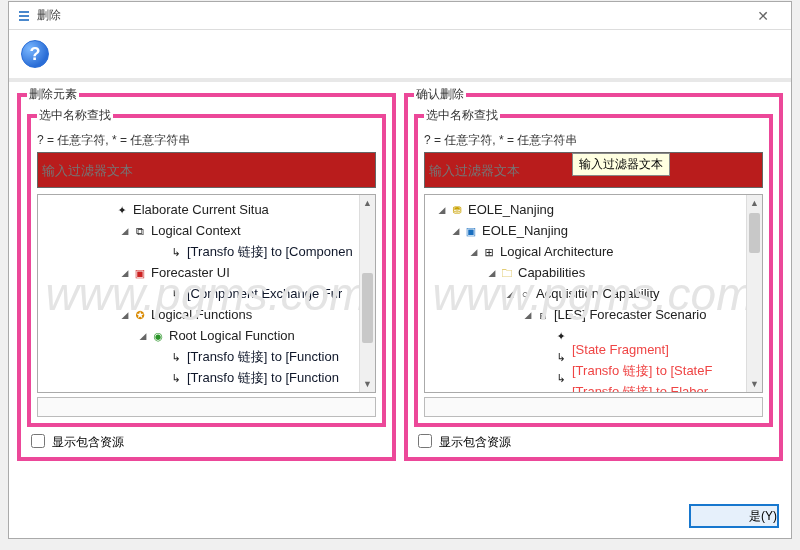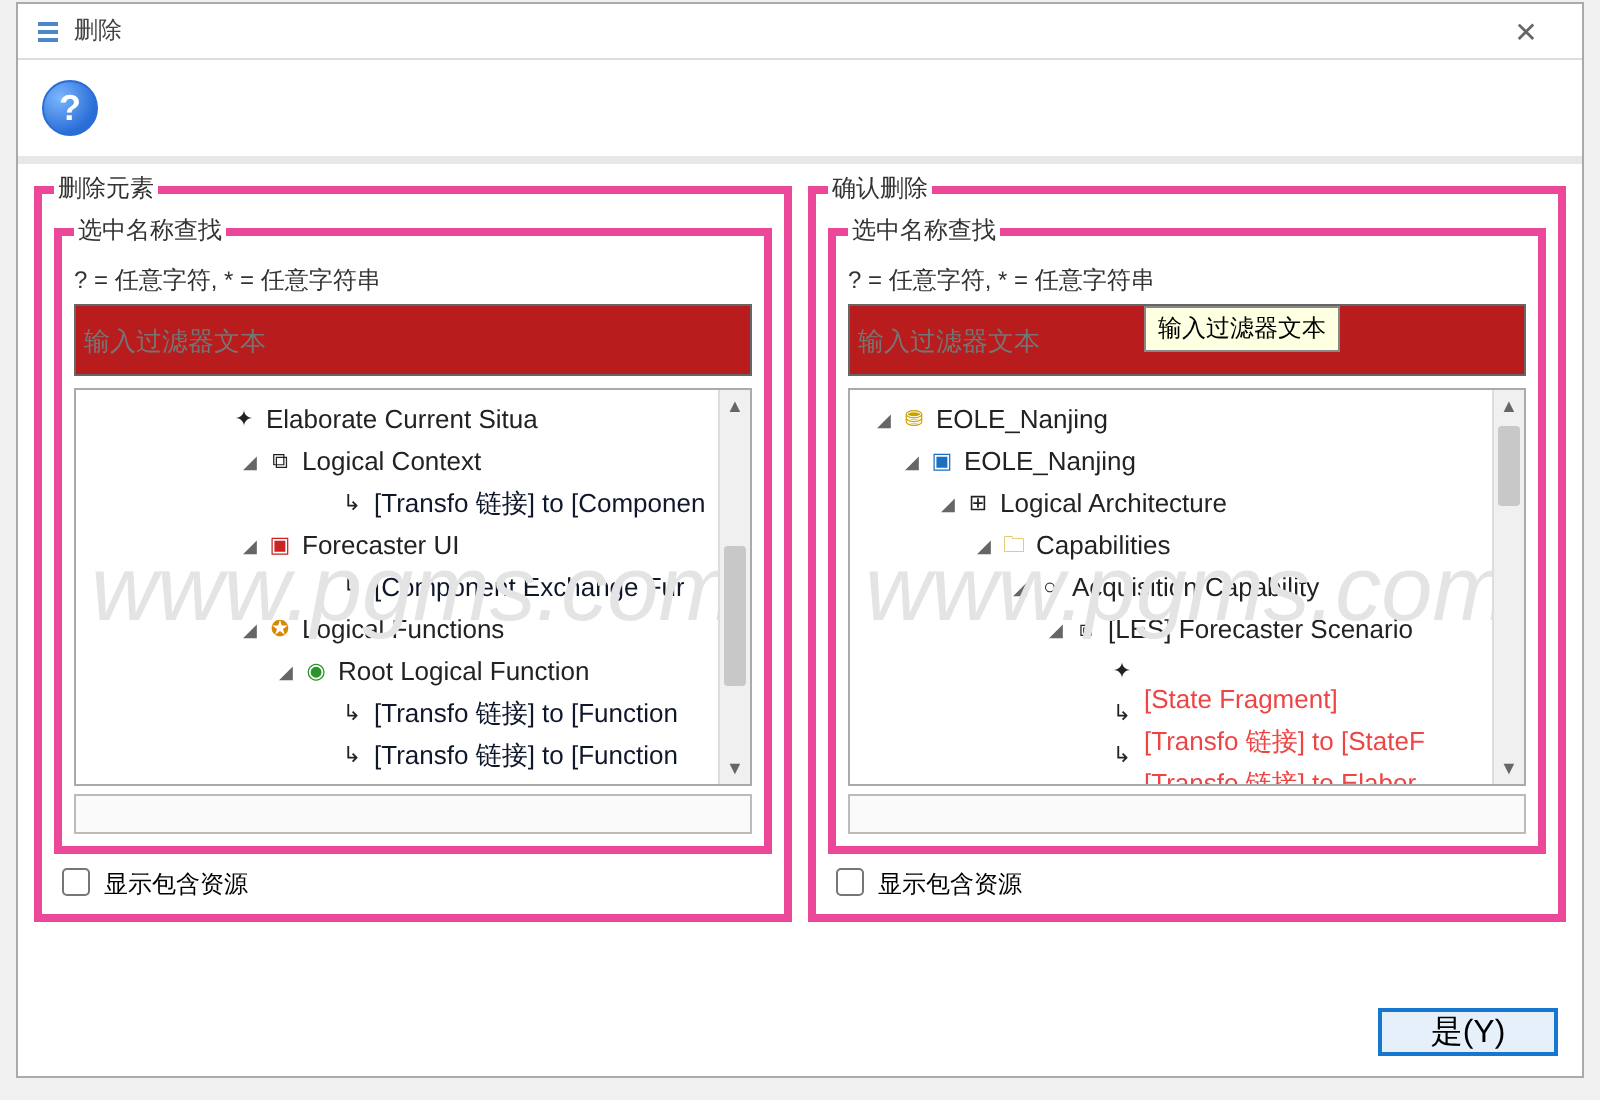--- a/index.html
+++ b/index.html
@@ -29,21 +29,21 @@
   .blue { color: #ef4444; margin-top: 28px; }
   .watermark { position: absolute; inset: 0; display: flex; align-items: center; justify-content: center; font-size: 46px; font-style: italic; color: #e4e4e4; pointer-events: none; }
   .scroll { position: absolute; right: 0; top: 0; bottom: 0; width: 16px; background: #f0f0f0; border-left: 1px solid #ddd; }
   .scroll .up, .scroll .down { height: 16px; display: flex; align-items: center; justify-content: center; font-size: 9px; color: #666; }
   .scroll .down { position: absolute; bottom: 0; width: 100%; }
   .scroll .thumb { position: absolute; left: 2px; right: 2px; background: #c8c8c8; border-radius: 2px; }
   .status { height: 20px; border: 1px solid #bbb; margin-top: 4px; background: #fafafa; }
   .chk { display: flex; align-items: flex-end; margin-top: 4px; font-size: 12px; gap: 4px; }
   .chk input { width: 14px; height: 14px; }
   .buttons { display: flex; justify-content: flex-end; gap: 10px; padding: 8px 12px 10px; }
-  .btn { min-width: 90px; height: 24px; border: 1px solid #888; background: #e9e9e9; font-size: 16px; display: flex; align-items: center; justify-content: center; cursor: pointer; }
+  .btn { min-width: 90px; height: 24px; border: 1px solid #888; background: #e9e9e9; font-size: 12px; display: flex; align-items: center; justify-content: flex-end; cursor: pointer; }
   .btn.primary { border: 2px solid #1777ce; background: #e6f0fb; }
   .tooltip { position: absolute; background: #ffffe1; border: 1px solid #888; font-size: 12px; padding: 2px 6px; white-space: nowrap; }
   .d1{padding-left:60px}.d2{padding-left:78px}.d3{padding-left:96px}.d4{padding-left:114px}
   .r0{padding-left:8px}.r1{padding-left:22px}.r2{padding-left:40px}.r3{padding-left:58px}.r4{padding-left:76px}.r5{padding-left:94px}.r6{padding-left:112px}
 </style>
 </head>
 <body>
 
 <div class="dialog">
   <div class="titlebar">

